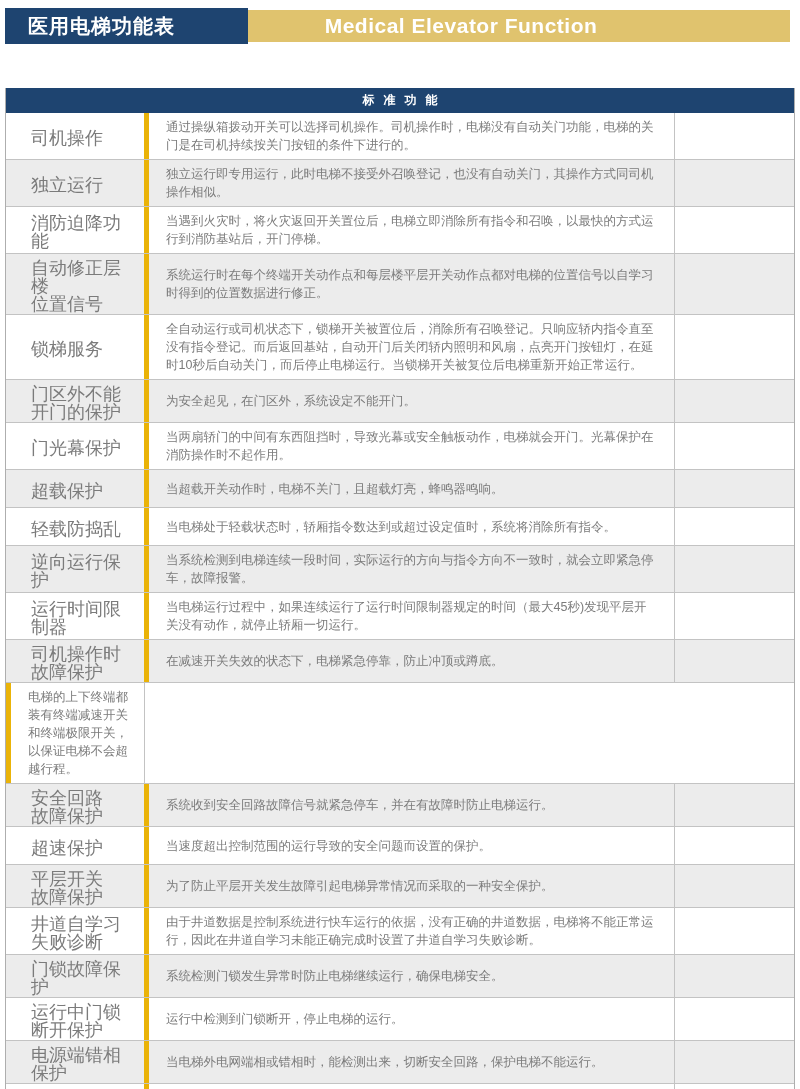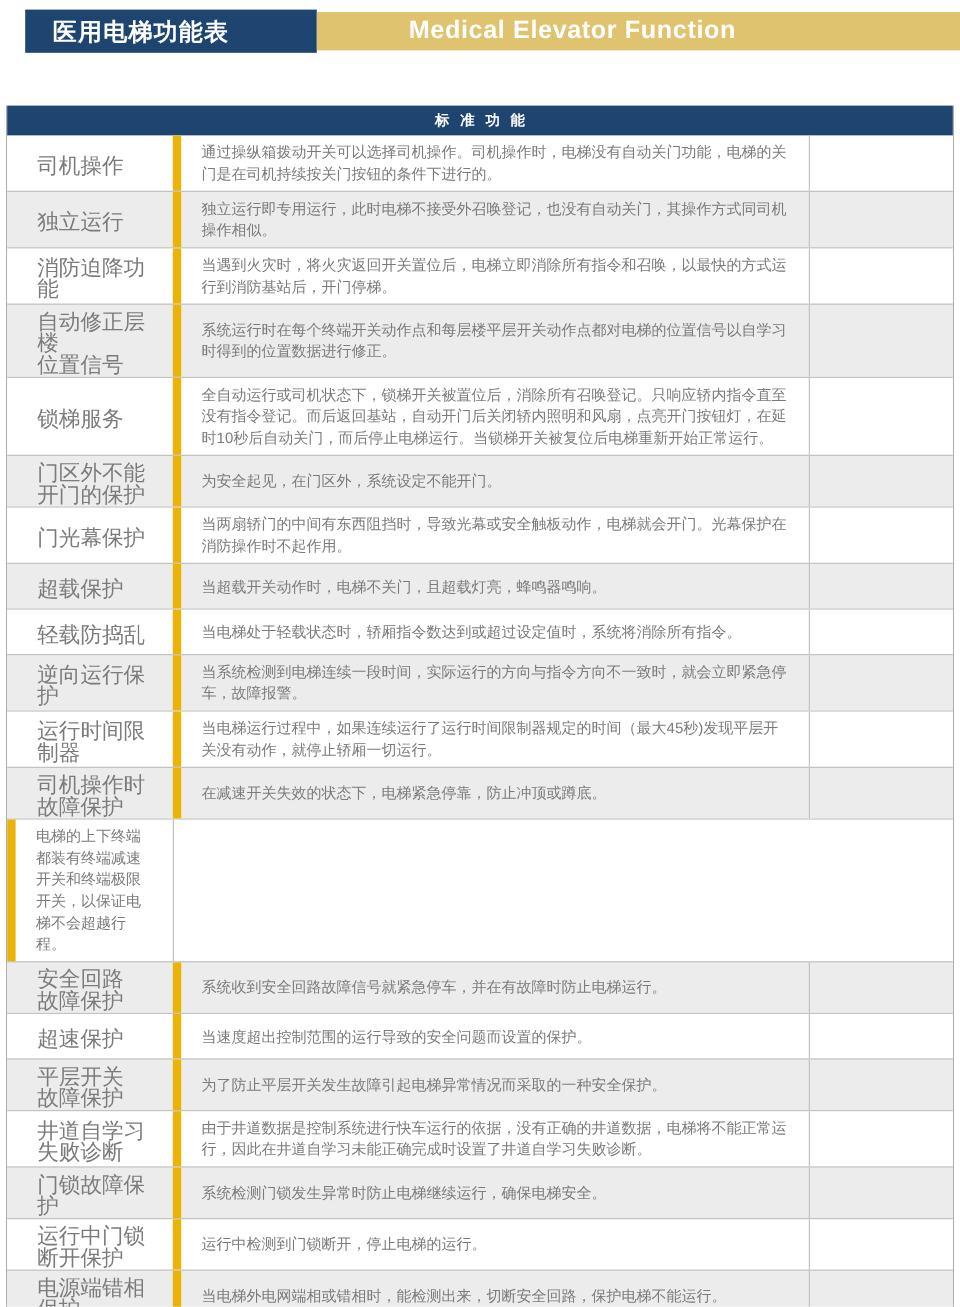--- a/index.html
+++ b/index.html
@@ -6,21 +6,21 @@
   html, body { background: #ffffff; }
   body {
     width: 800px; height: 1089px;
     font-family: "Liberation Sans", "DejaVu Sans", sans-serif;
     color: #7b7b7b;
     position: relative;
     overflow: hidden;
   }
 
   
-  .banner { position: absolute; top: 8px; left: 21px; width: 745px; height: 36px; }
+  .banner { position: absolute; top: 8px; left: 5px; width: 745px; height: 36px; }
   .banner .title-cn {
     position: absolute; left: 0; top: 0;
     width: 243px; height: 36px;
     background: #1e4470;
     color: #ffffff;
     font-size: 20px; font-weight: bold;
     display: flex; align-items: center;
     padding-left: 23px;
     letter-spacing: 1px;
   }
@@ -61,21 +61,21 @@
   .row:first-of-type { border-top: none; }
   .row:nth-child(even) { background: #ececec; }
   .cell { display: flex; align-items: center; }
   .cell.name {
     padding: 5px 8px 1px 25px;
     font-size: 18px;
     line-height: 18px;
     white-space: pre-line;
   }
   .cell.desc {
-    border-left: 7px solid #eab308;
+    border-left: 5px solid #eab308;
     padding: 5px 16px 5px 17px;
     font-size: 12.5px;
     line-height: 18px;
   }
   .cell.check {
     border-left: 1px solid #c3c3c3;
   }
 </style>
 </head>
 <body>

